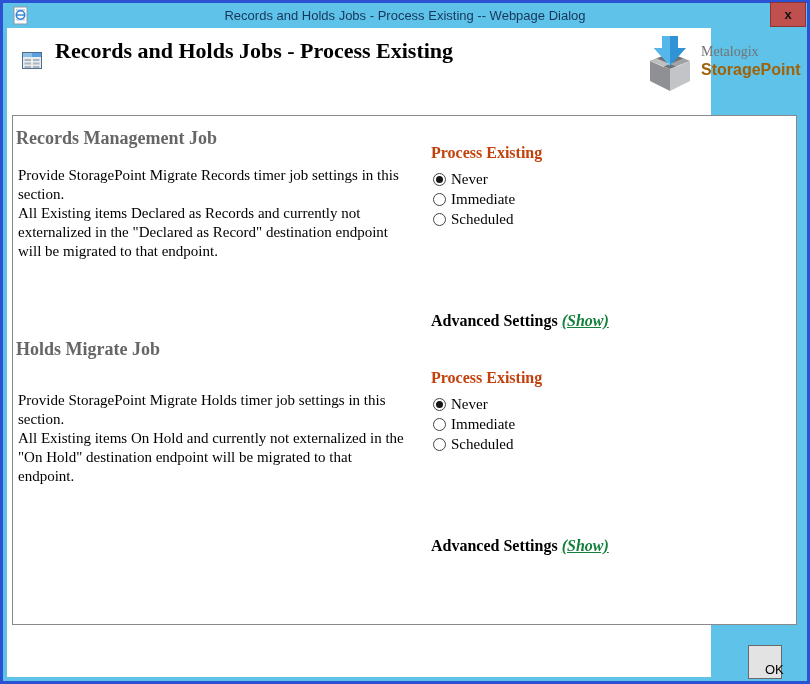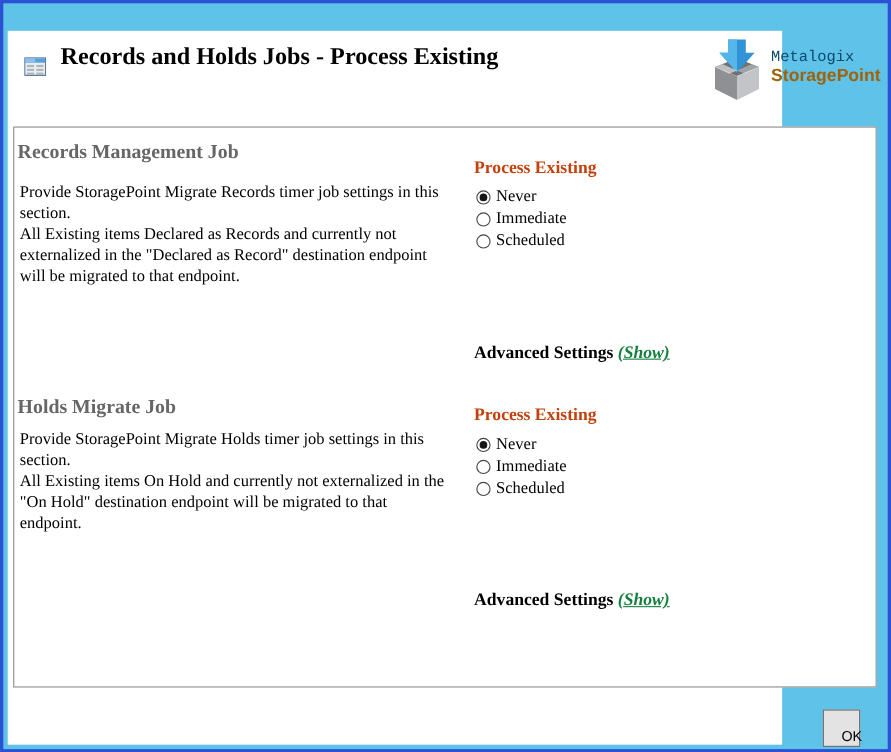--- a/index.html
+++ b/index.html
@@ -41,22 +41,22 @@
   .table-icon { position:absolute; left:15px; top:24px; width:20px; height:17px; }
   .page-title {
     position:absolute; left:48px; top:10px;
     font-size:22px; font-weight:bold; color:#000;
     font-family:"Liberation Serif","DejaVu Serif",serif;
   }
   .logo { position:absolute; left:638px; top:6px; width:155px; height:62px; }
   .logo-icon { position:absolute; left:0; top:0; width:50px; height:58px; }
   .logo-brand {
     position:absolute; left:56px; top:10px;
-    font-family:Liberation Mono, monospace;
-    font-size:14px; color:#0c4a6e;
+    font-family:Liberation Serif, serif;
+    font-size:14px; color:#737373;
   }
   .logo-product {
     position:absolute; left:56px; top:27px;
     font-family:"Liberation Sans","DejaVu Sans",sans-serif;
     font-size:16px; font-weight:bold; color:#a16207;
   }
 
   
   .main-box {
     position:absolute; left:5px; top:87px; width:785px; height:510px;
@@ -108,20 +108,31 @@
     font-family:"Liberation Sans","DejaVu Sans",sans-serif;
     cursor:pointer; padding:16px;
   }
 </style>
 </head>
 <body>
 
 <div class="dialog">
   <div class="chrome"></div>
 
+  <div class="titlebar">
+    <svg class="ie-icon" viewBox="0 0 19 19">
+      <rect x="3" y="1" width="13" height="17" fill="#ffffff" stroke="#8899aa" stroke-width="1"></rect>
+      <rect x="5" y="3" width="9" height="2" fill="#c8d4de"></rect>
+      <rect x="5" y="13" width="9" height="1.5" fill="#c8d4de"></rect>
+      <circle cx="9.5" cy="9" r="4.2" fill="none" stroke="#2f7fd2" stroke-width="1.6"></circle>
+      <path d="M5.3 9 L13.7 9" stroke="#2f7fd2" stroke-width="1.4"></path>
+    </svg>
+    <span class="titlebar-text">Records and Holds Jobs - Process Existing -- Webpage Dialog</span>
+    <div class="close-btn">x</div>
+  </div>
 
   <div class="page">
 
     <svg class="table-icon" viewBox="0 0 20 17">
       <rect x="0.5" y="0.5" width="19" height="16" fill="#e9edf0" stroke="#4c6f8e"></rect>
       <rect x="1" y="1" width="18" height="4" fill="#5aa0e0"></rect>
       <rect x="1" y="1" width="9" height="4" fill="#8cc0ea"></rect>
       <rect x="2.5" y="7" width="6.5" height="2" fill="#aeb6bd"></rect>
       <rect x="11" y="7" width="6.5" height="2" fill="#aeb6bd"></rect>
       <rect x="2.5" y="10.5" width="6.5" height="2" fill="#aeb6bd"></rect>
@@ -166,21 +177,21 @@
           <span class="radio-label">Immediate</span>
         </div>
         <div class="radio-row">
           <span class="radio"></span>
           <span class="radio-label">Scheduled</span>
         </div>
       </div>
 
       <div class="advanced" style="top:196px;"><span>Advanced Settings </span><a class="show-link">(Show)</a></div>
 
-      <div class="section-heading" style="top:243px;">Holds Migrate Job</div>
+      <div class="section-heading" style="top:223px;">Holds Migrate Job</div>
       <div class="section-desc" style="top:275px;">Provide StoragePoint Migrate Holds timer job settings in this
 section.
 All Existing items On Hold and currently not externalized in the
 "On Hold" destination endpoint will be migrated to that
 endpoint.</div>
 
       <div class="pe-col" style="top:253px;">
         <div class="pe-title">Process Existing</div>
         <div class="radio-row">
           <span class="radio checked"></span>

